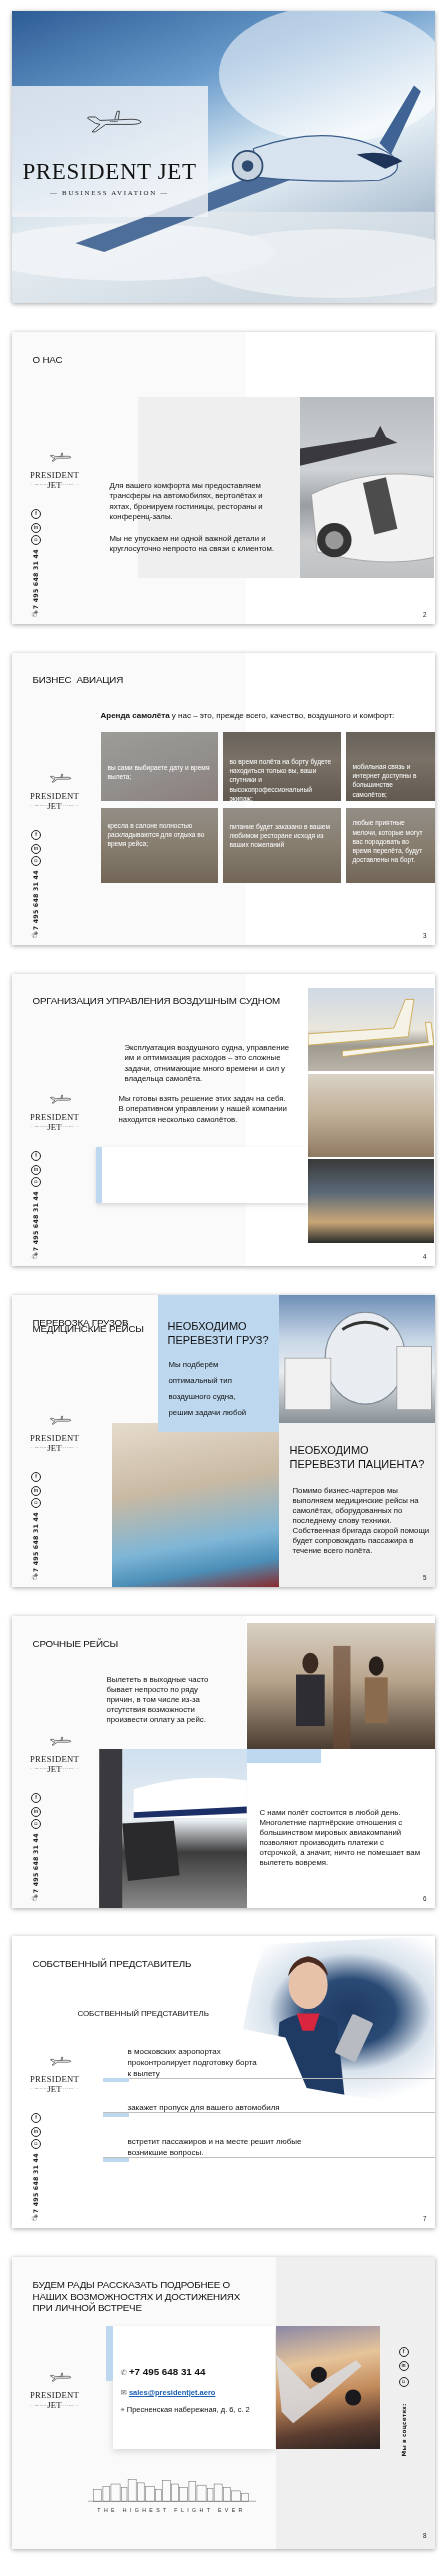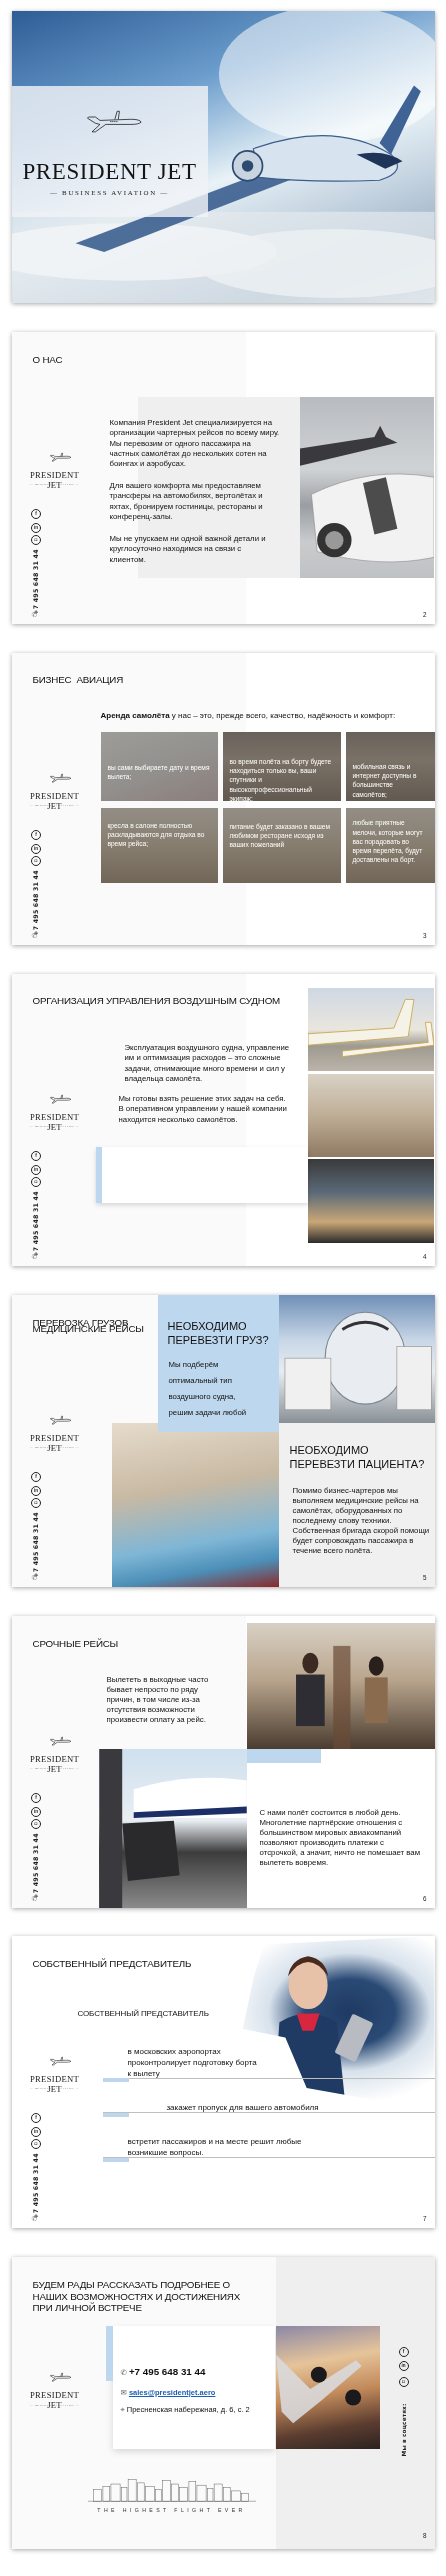--- a/index.html
+++ b/index.html
@@ -71,23 +71,22 @@
   <div class="abs" style="left:126px;top:65px;width:162px;height:181px;background:#efefef;"></div>
   <div class="photo ph-hangar" style="left:288px;top:65px;width:134px;height:181px;">
     <svg width="134" height="181" viewBox="0 0 234 316" style="position:absolute;left:0;top:0;">
       <path d="M0 90 L130 70 L140 50 L150 70 L170 80 L0 120 Z" fill="#3a3a3e"></path>
       <path d="M20 170 Q120 120 234 140 L234 280 Q140 300 30 270 Z" fill="#f2f2f2" stroke="#888" stroke-width="1"></path>
       <circle cx="60" cy="250" r="30" fill="#333"></circle>
         <circle cx="60" cy="250" r="16" fill="#999"></circle>
       <path d="M110 150 L150 140 L170 230 L130 240 Z" fill="#222" opacity="0.8"></path>
     </svg>
   </div>
-  <div class="abs body-txt" style="left:98px;top:86px;width:172px;">Компания President Jet специализируется на организации чартерных рейсов по всему миру. Мы перевозим от одного пассажира на частных самолётах до нескольких сотен на боингах и аэробусах.</div>
   <div class="abs body-txt" style="left:98px;top:149px;width:172px;">Для вашего комфорта мы предоставляем трансферы на автомобилях, вертолётах и яхтах, бронируем гостиницы, рестораны и конференц-залы.</div>
-  <div class="abs body-txt" style="left:98px;top:202px;width:166px;">Мы не упускаем ни одной важной детали и круглосуточно находимся на связи с клиентом.</div>
+  <div class="abs body-txt" style="left:98px;top:202px;width:166px;">Мы не упускаем ни одной важной детали и круглосуточно непросто на связи с клиентом.</div>
 
   <svg class="sb-plane" style="top:118px;" viewBox="0 0 105 42">
       <path d="M8 14 L20 14 L28 20 L82 18 Q98 18 100 23 Q96 27 82 27 L38 27 L20 40 L14 40 L28 27 L20 25 L6 16 Z" fill="none" stroke="#111" stroke-width="2.5"></path>
       <path d="M54 18 L58 4 L62 4 L60 18" fill="none" stroke="#111" stroke-width="2.5"></path>
     </svg>
   <div class="sb-brand" style="top:138px;">PRESIDENT JET</div>
   <div class="sb-sub" style="top:150px;">— BUSINESS AVIATION —</div>
   <div class="sb-icon" style="top:177px;">f</div>
   <div class="sb-icon" style="top:191px;">in</div>
   <div class="sb-icon" style="top:203px;">◘</div>
@@ -95,21 +94,21 @@
       <span>+7 495 648 31 44</span>
     </div>
   <div class="sb-phone-icon" style="top:279px;">✆</div>
   <div class="page-num">2</div>
 </div>
 
 <div class="slide" style="top:653px;">
   <div class="leftzone"></div>
   <div class="title" style="top:20.7px;white-space:pre;">БИЗНЕС  АВИАЦИЯ</div>
   <div class="abs body-txt" style="left:89px;top:58px;width:333px;font-size:8px;">
-    <b>Аренда самолёта</b><span> у нас – это, прежде всего, качество, надёжность и комфорт:</span>
+    <b>Аренда самолёта</b><span> у нас – это, прежде всего, качество, воздушного и комфорт:</span>
   </div>
 
   <div class="photo ph-lux" style="left:89px;top:79px;width:117px;height:69px;background:linear-gradient(160deg,#f1f1f1 0%,#d9d9d9 50%,#c9b0b0 100%);">
     <div class="overlay"></div>
     <div class="tile-txt" style="top:31px;">вы сами выбираете дату и время вылета;</div>
   </div>
   <div class="photo ph-cabin-warm" style="left:211px;top:79px;width:118px;height:69px;">
     <div class="overlay"></div>
     <div class="tile-txt" style="top:25px;">во время полёта на борту будете находиться только вы, ваши спутники и высокопрофессиональный экипаж;</div>
   </div>
@@ -265,21 +264,21 @@
         <path d="M100 150 Q150 120 200 150 L215 294 L90 294 Z" fill="#1f3a63"></path>
         <path d="M130 135 L170 135 L160 165 L140 165 Z" fill="#d7263d"></path>
         <rect x="210" y="140" width="40" height="75" rx="4" fill="#b8bcc2" transform="rotate(25 230 177)"></rect>
       </svg>
   </div>
   <div class="title" style="top:22.4px;">СОБСТВЕННЫЙ ПРЕДСТАВИТЕЛЬ</div>
   <div class="abs" style="left:66px;top:73px;font-size:8px;letter-spacing:-0.1px;color:#111;">СОБСТВЕННЫЙ ПРЕДСТАВИТЕЛЬ</div>
   <div class="abs body-txt" style="left:116px;top:110px;width:132px;font-size:8px;line-height:11px;">в московских аэропортах проконтролирует подготовку борта к вылету</div>
   <div class="abs" style="left:91px;top:142px;width:332px;height:0.6px;background:#bfbfbf;"></div>
   <div class="abs" style="left:91px;top:142px;width:26px;height:4px;background:#bdd7ee;"></div>
-  <div class="abs body-txt" style="left:116px;top:166px;width:230px;font-size:8px;line-height:11px;text-align:center;">закажет пропуск для вашего автомобиля</div>
+  <div class="abs body-txt" style="left:116px;top:166px;width:230px;font-size:8px;line-height:11px;">закажет пропуск для вашего автомобиля</div>
   <div class="abs" style="left:91px;top:176px;width:332px;height:0.6px;background:#bfbfbf;"></div>
   <div class="abs" style="left:91px;top:177px;width:26px;height:4px;background:#bdd7ee;"></div>
   <div class="abs body-txt" style="left:116px;top:200px;width:184px;font-size:8px;line-height:11px;">встретит пассажиров и на месте решит любые возникшие вопросы.</div>
   <div class="abs" style="left:91px;top:221px;width:332px;height:0.6px;background:#bfbfbf;"></div>
   <div class="abs" style="left:91px;top:222px;width:26px;height:4px;background:#bdd7ee;"></div>
 
   <svg class="sb-plane" style="top:118px;" viewBox="0 0 105 42">
       <path d="M8 14 L20 14 L28 20 L82 18 Q98 18 100 23 Q96 27 82 27 L38 27 L20 40 L14 40 L28 27 L20 25 L6 16 Z" fill="none" stroke="#111" stroke-width="2.5"></path>
       <path d="M54 18 L58 4 L62 4 L60 18" fill="none" stroke="#111" stroke-width="2.5"></path>
     </svg>

